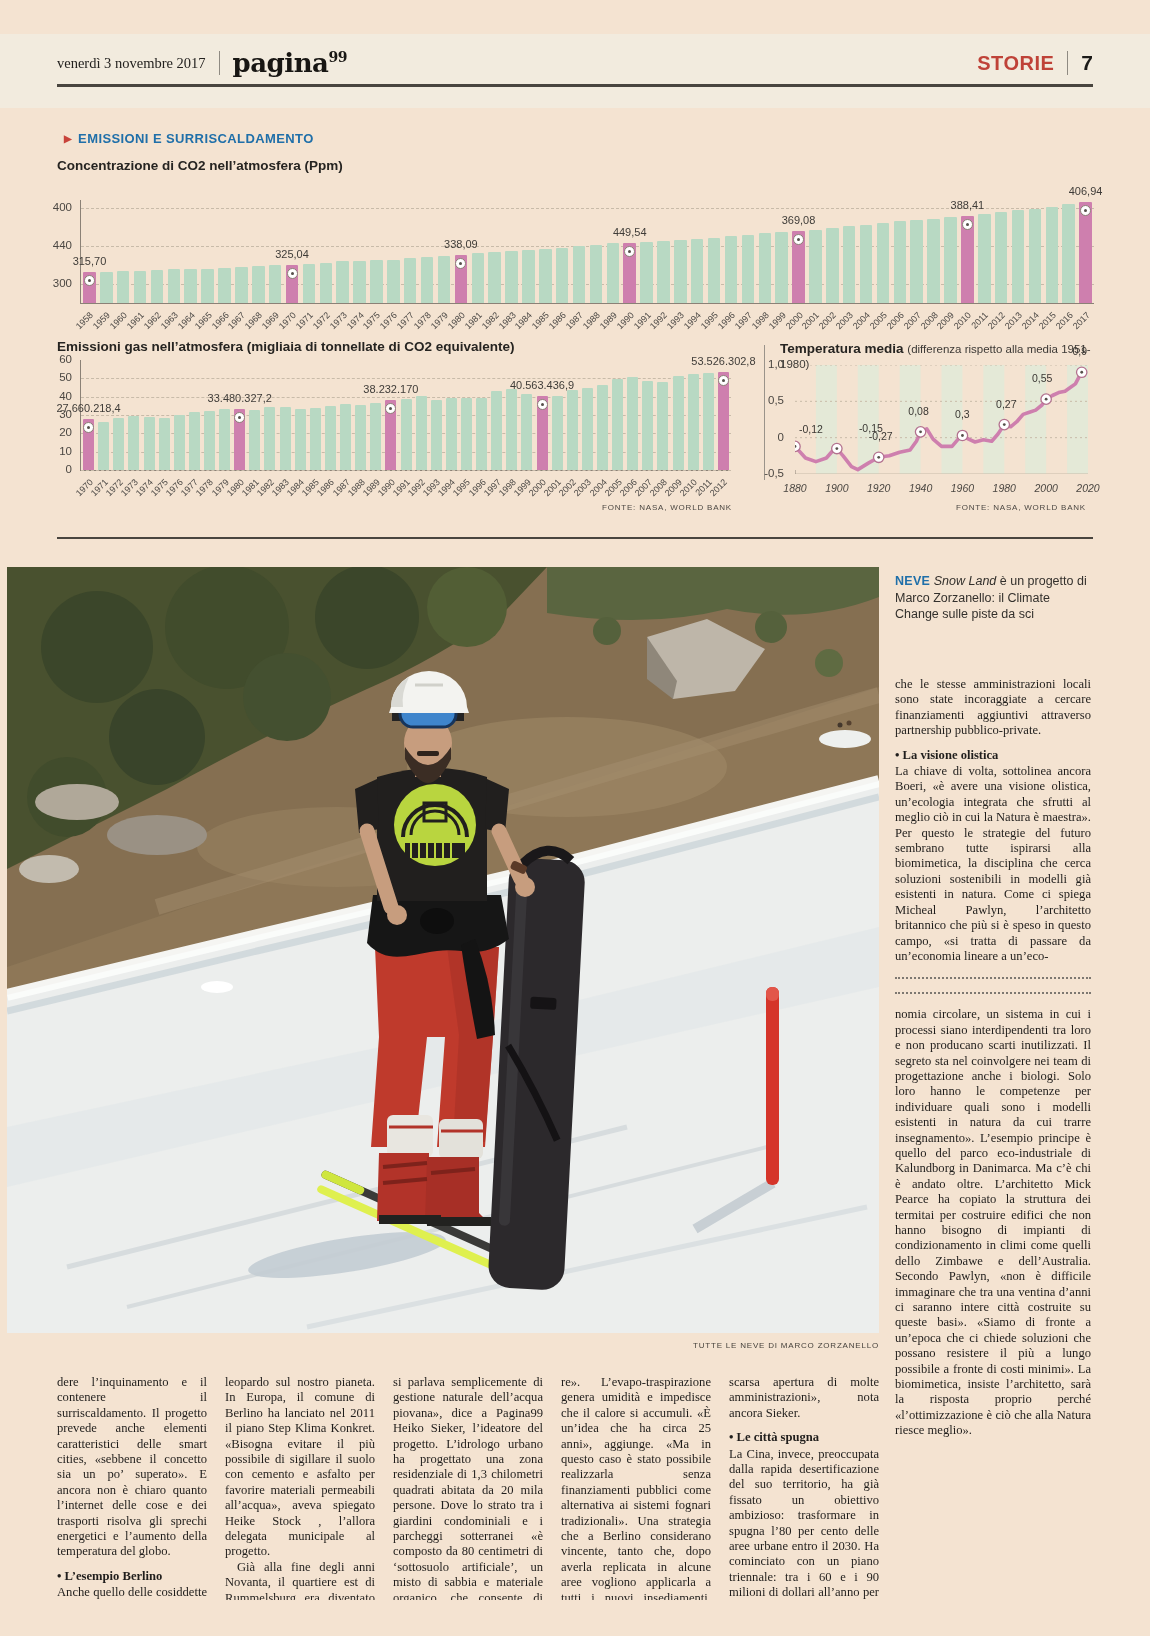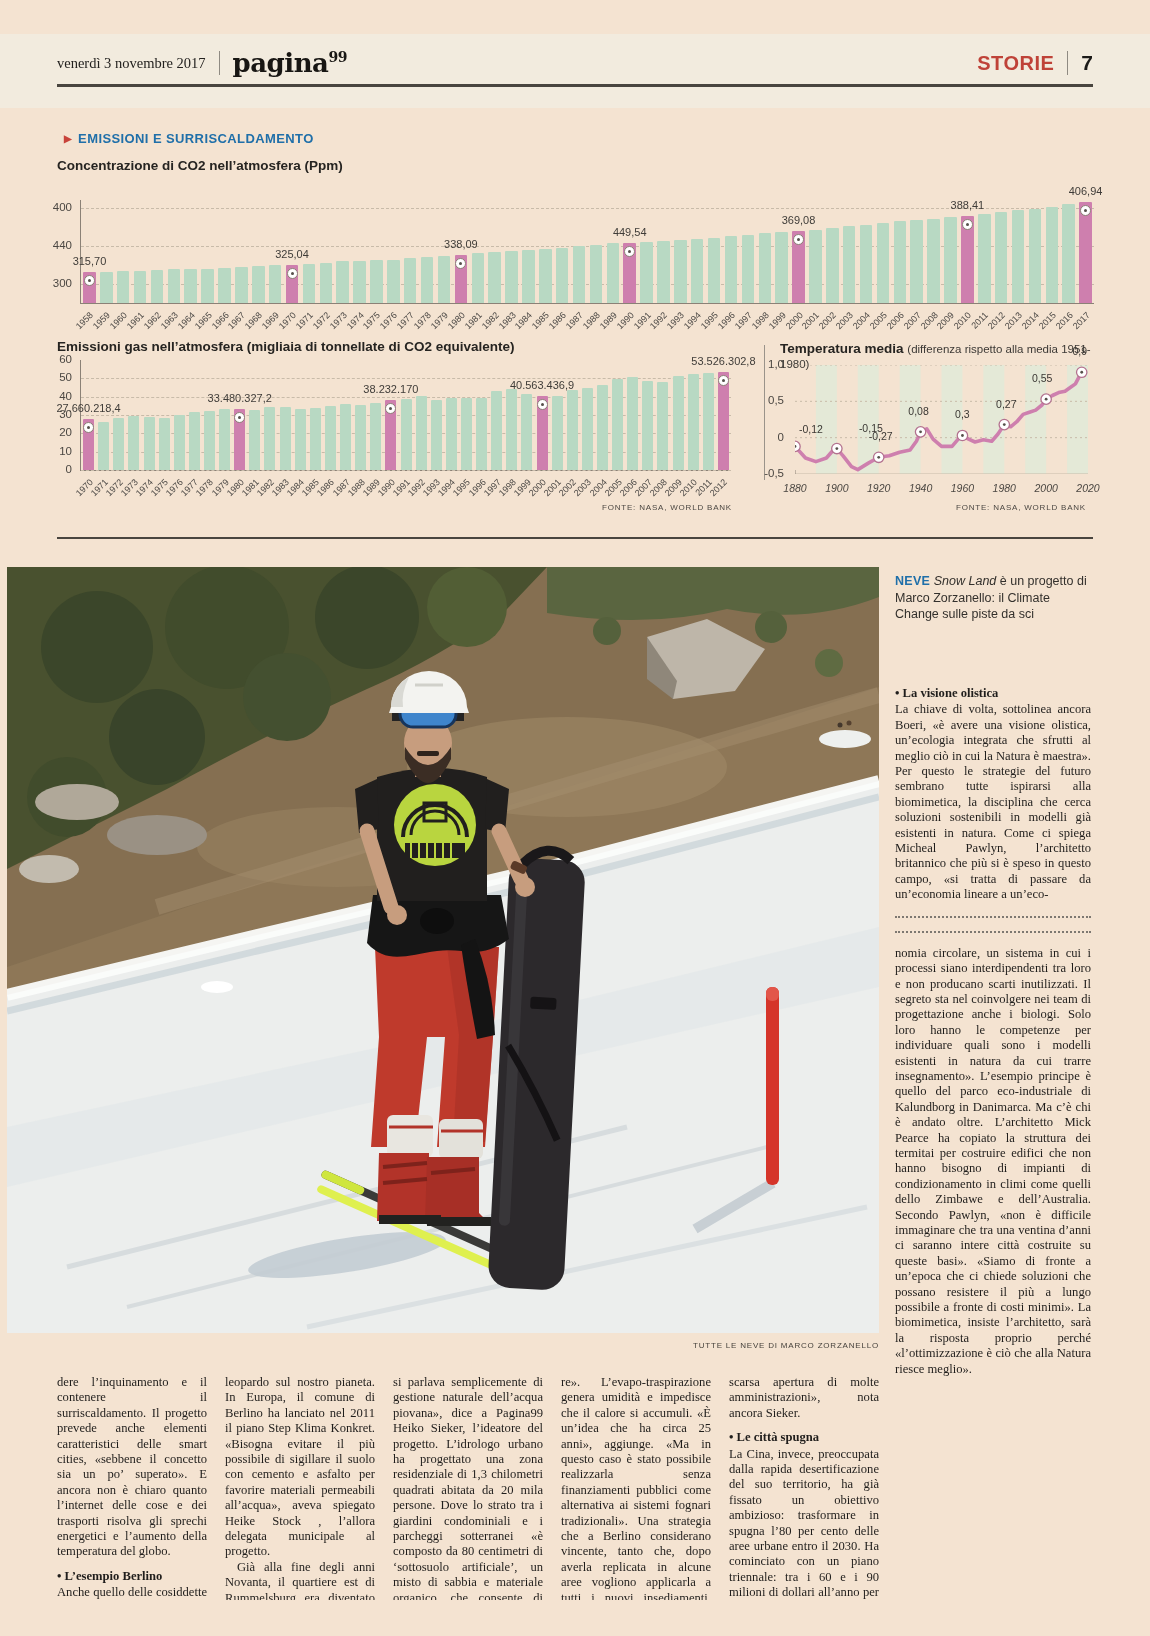--- a/index.html
+++ b/index.html
@@ -525,20 +525,21 @@
 </div>
 <div class="abs credit">TUTTE LE NEVE DI MARCO ZORZANELLO</div>
 
 <div class="abs caption">
   <span class="caplabel">NEVE</span>
   <span class="captitle">Snow Land</span>
   <span>è un progetto di Marco Zorzanello: il Climate Change sulle piste da sci</span>
 </div>
 
 <div id="rightcol" class="abs rightcol">
+    <div class="p">che le stesse amministrazioni locali sono state incoraggiate a cercare finanziamenti aggiuntivi attraverso partnership pubblico-private.</div>
     <div class="h">• La visione olistica</div>
     <div class="p">La chiave di volta, sottolinea ancora Boeri, «è avere una visione olistica, un’ecologia integrata che sfrutti al meglio ciò in cui la Natura è maestra». Per questo le strategie del futuro sembrano tutte ispirarsi alla biomimetica, la disciplina che cerca soluzioni sostenibili in modelli già esistenti in natura. Come ci spiega Micheal Pawlyn, l’architetto britannico che più si è speso in questo campo, «si tratta di passare da un’economia lineare a un’eco-</div>
     <div class="dots"></div>
     <div class="dots"></div>
     <div class="p">nomia circolare, un sistema in cui i processi siano interdipendenti tra loro e non producano scarti inutilizzati. Il segreto sta nel coinvolgere nei team di progettazione anche i biologi. Solo loro hanno le competenze per individuare quali sono i modelli esistenti in natura da cui trarre insegnamento». L’esempio principe è quello del parco eco-industriale di Kalundborg in Danimarca. Ma c’è chi è andato oltre. L’architetto Mick Pearce ha copiato la struttura dei termitai per costruire edifici che non hanno bisogno di impianti di condizionamento in climi come quelli dello Zimbawe e dell’Australia. Secondo Pawlyn, «non è difficile immaginare che tra una ventina d’anni ci saranno intere città costruite su queste basi». «Siamo di fronte a un’epoca che ci chiede soluzioni che possano resistere il più a lungo possibile a fronte di costi minimi». La biomimetica, insiste l’architetto, sarà la risposta proprio perché «l’ottimizzazione è ciò che alla Natura riesce meglio».</div>
   </div>
 <div id="cols" class="abs cols">
     <div class="col" style="left: 0px;">
       <div class="p">dere l’inquinamento e il contenere il surriscaldamento. Il progetto prevede anche elementi caratteristici delle smart cities, «sebbene il concetto sia un po’ superato». E ancora non è chiaro quanto l’internet delle cose e dei trasporti risolva gli sprechi energetici e l’aumento della temperatura del globo.</div>
       <div class="h">• L’esempio Berlino</div>

